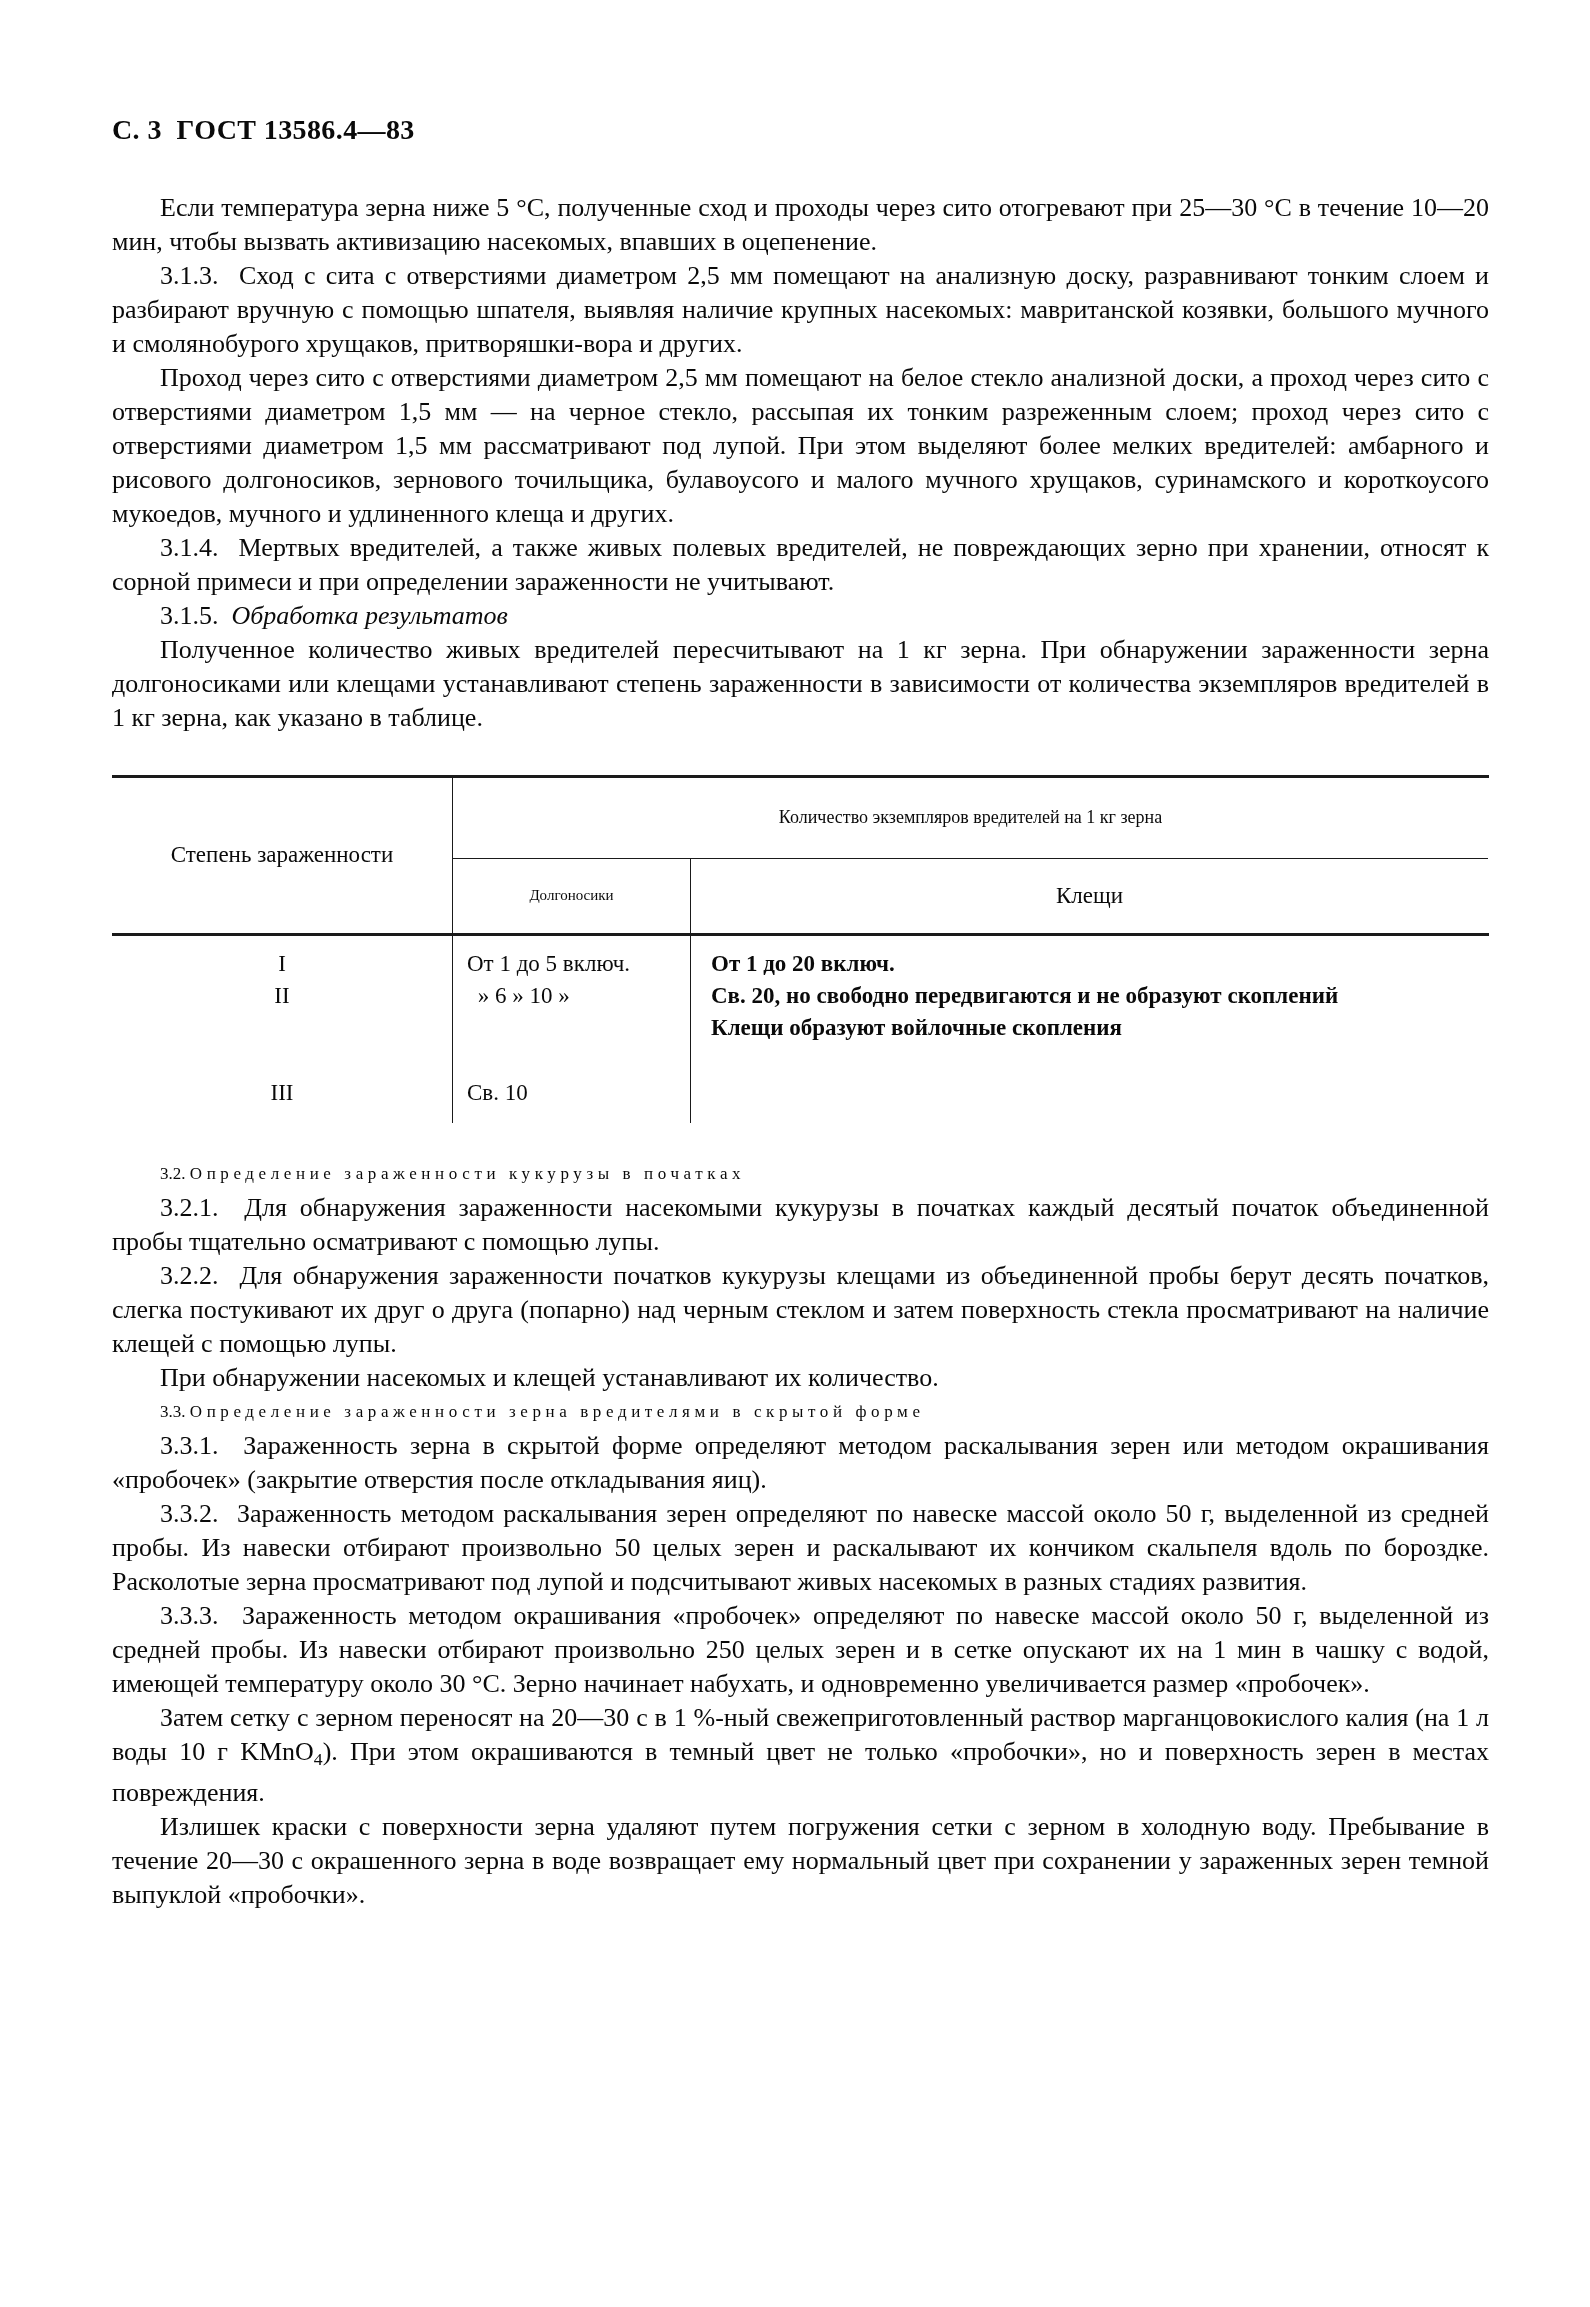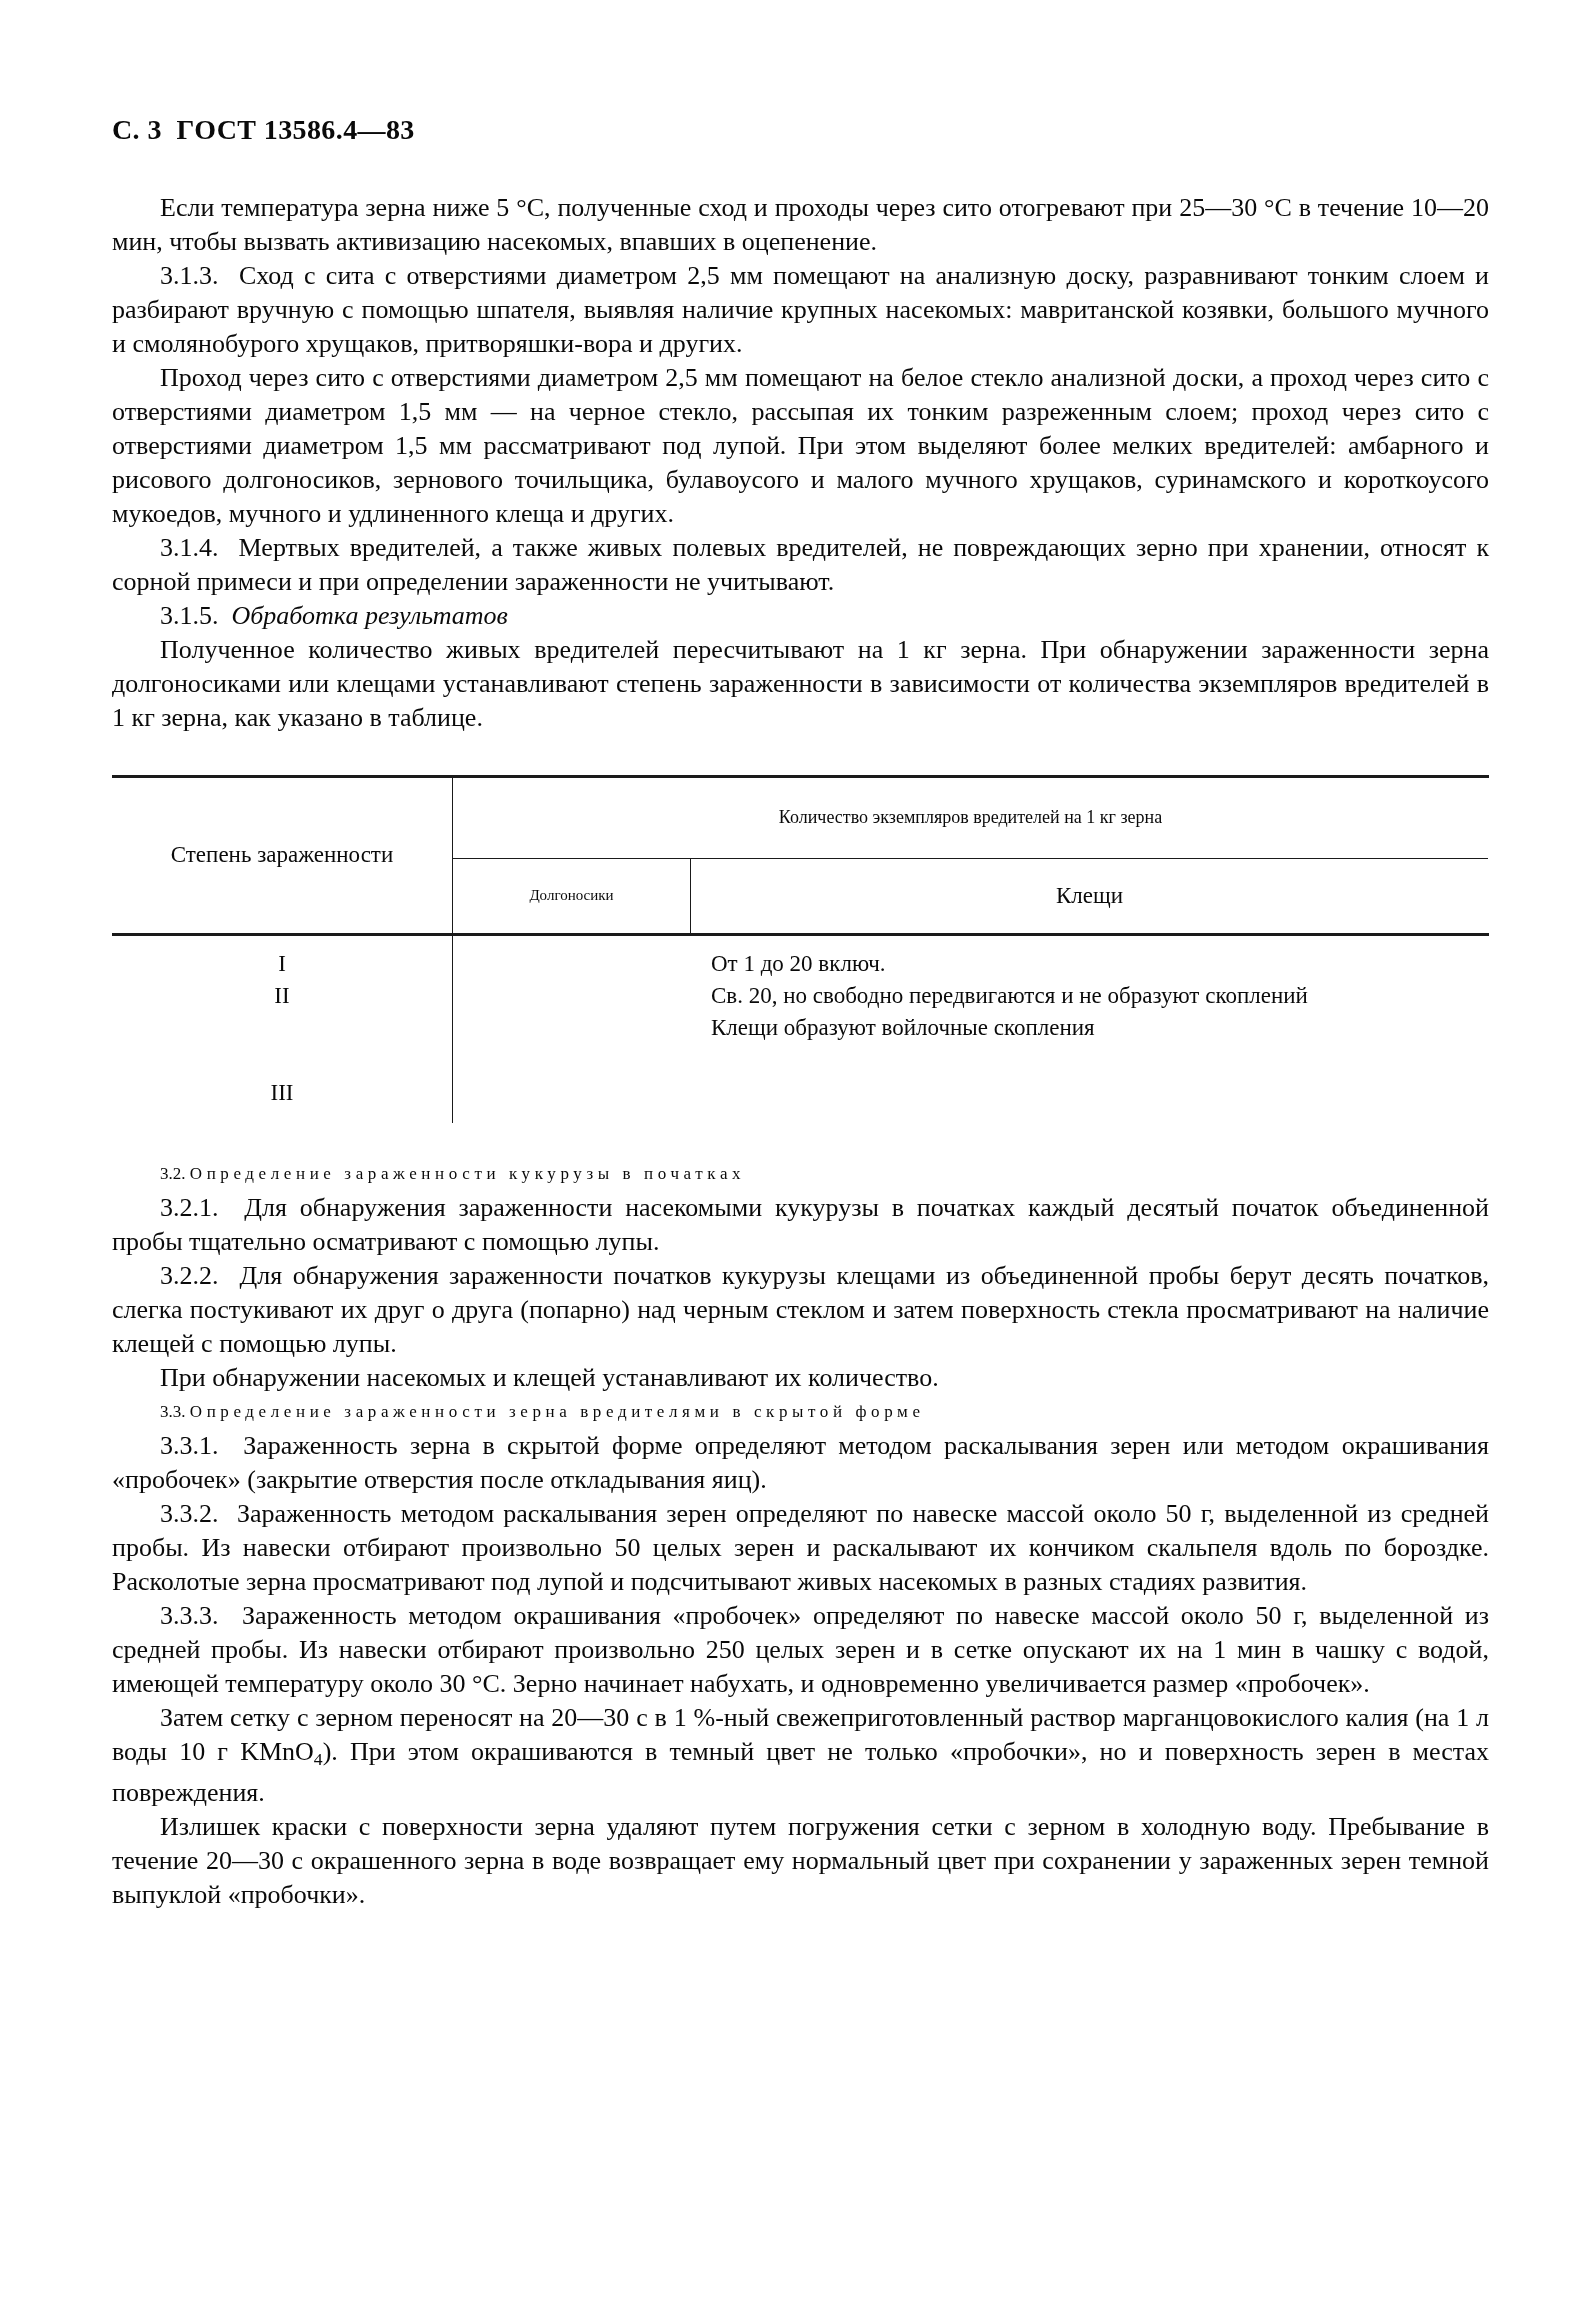--- a/index.html
+++ b/index.html
@@ -152,20 +152,21 @@
   .bcol-2 {
     grid-column: 2;
     padding-left: 14px;
     border-right: 1.5px solid #1a1a1a;
   }
   .bcol-3 {
     grid-column: 3;
     padding-left: 20px;
     padding-right: 18.5px;
     text-align: justify;
+    font-weight: bold;
   }
   .rowline { display: block; min-height: 32px; }
 
   .klesh-2 { text-align: justify; text-justify: inter-word; }
 
   sub { font-size: 0.68em; vertical-align: -0.28em; }
 </style>
 </head>
 <body>
 
@@ -214,20 +215,26 @@
 
       <div class="tbl-mid-rule"></div>
 
       <div class="body-grid">
         <div class="bcol bcol-1">
           <span class="rowline">I</span>
           <span class="rowline">II</span>
           <span class="rowline" style="min-height:65px;"></span>
           <span class="rowline">III</span>
         </div>
+        <div class="bcol bcol-2">
+          <span class="rowline">От 1 до 5 включ.</span>
+          <span class="rowline" style="padding-left:10.8px;">» 6 » 10   »</span>
+          <span class="rowline" style="min-height:65px;"></span>
+          <span class="rowline">Св. 10</span>
+        </div>
         <div class="bcol bcol-3">
           <span class="rowline" style="text-align:left;">От 1 до 20 включ.</span>
           <span class="klesh-2" style="display:block;">Св. 20, но свободно передвигаются и не образуют скоплений</span>
           <span class="rowline" style="text-align:left;">Клещи образуют войлочные скопления</span>
         </div>
       </div>
 
     </div>
 
     <p class="sp-head">

